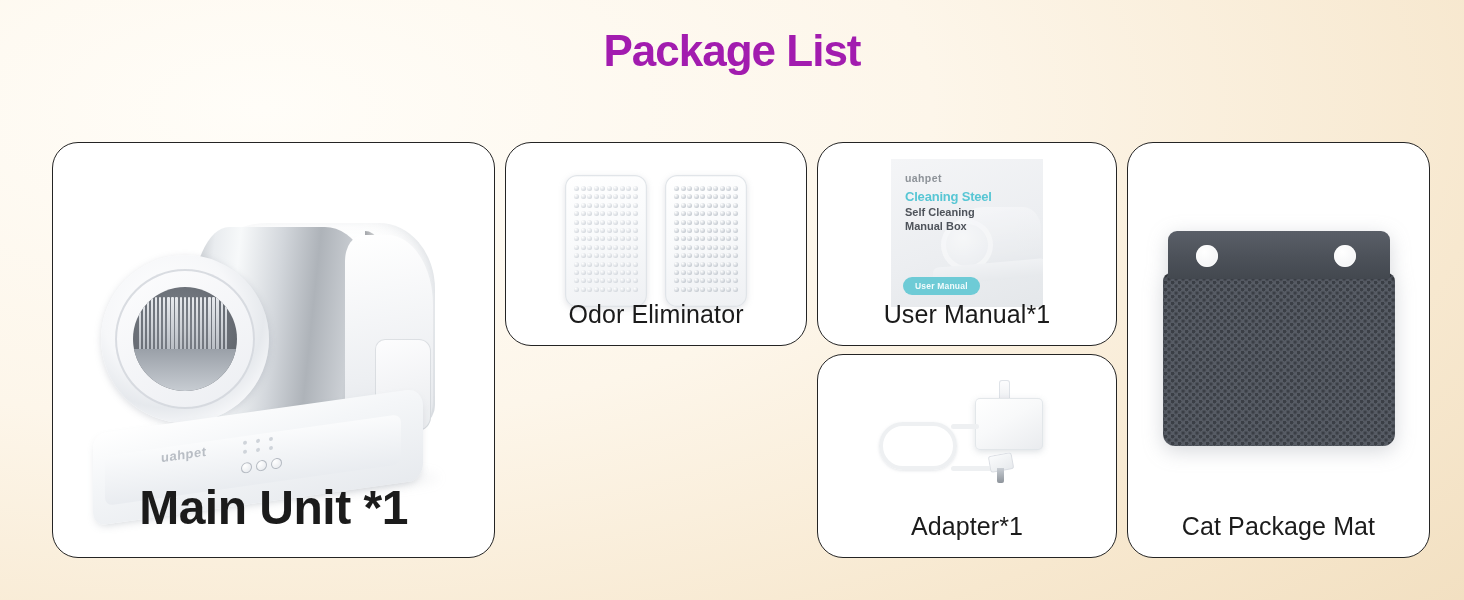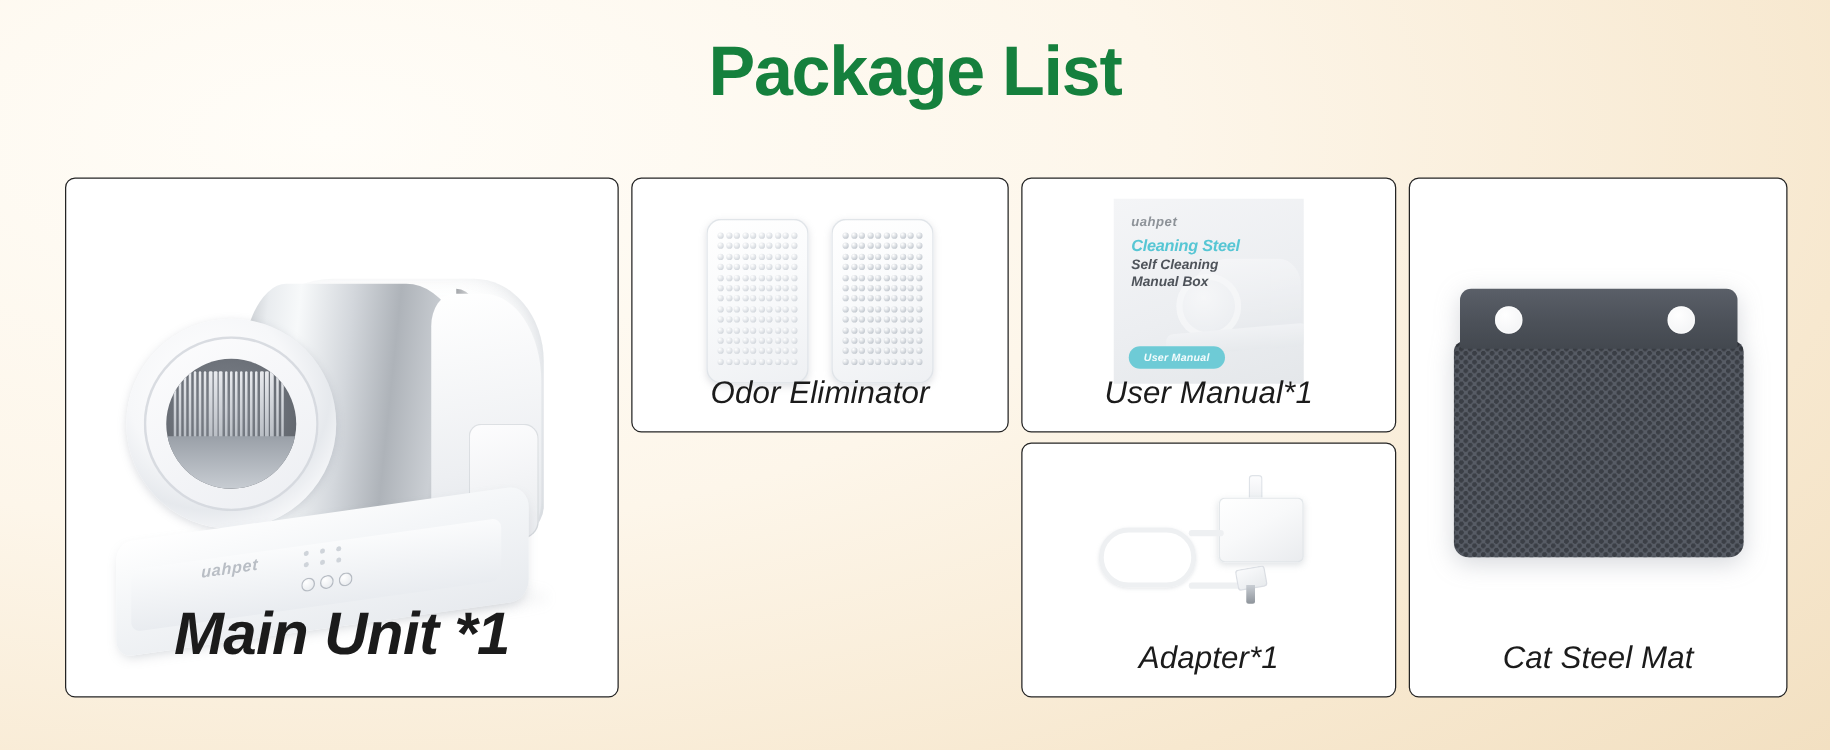--- a/index.html
+++ b/index.html
@@ -7,39 +7,39 @@
   body {
     font-family:"Liberation Sans", sans-serif;
     background:
       radial-gradient(120% 140% at 18% 18%, #FFFDF8 0%, #FDF6EA 38%, #F7E8CF 70%, #F0DCBB 100%);
     overflow:hidden;
     position:relative;
   }
   #page-title {
     position:absolute; top:28px; left:0; width:100%;
     text-align:center;
-    font-size:56px; font-weight:700; letter-spacing:-1px;
-    color:#15803d; line-height:1.05;
+    font-size:44px; font-weight:700; letter-spacing:-1px;
+    color:#a21caf; line-height:1.05;
   }
   #grid {
     position:absolute; left:52px; top:142px;
     width:1362px; height:416px;
     display:grid;
     grid-template-columns: 443px 302px 300px 303px;
     grid-template-rows: 1fr 1fr;
     gap:8px 10px;
   }
   .card {
     background:#fff;
     border:1.6px solid #242424;
-    border-radius:8px;
+    border-radius:26px;
     position:relative;
     overflow:hidden;
     display:flex; flex-direction:column;
-    align-items:center; justify-content:flex-end;font-style:italic;
+    align-items:center; justify-content:flex-end;
   }
   .c-main  { grid-column:1; grid-row:1 / span 2; }
   .c-odor  { grid-column:2; grid-row:1; }
   .c-man   { grid-column:3; grid-row:1; }
   .c-mat   { grid-column:4; grid-row:1 / span 2; }
   .c-bag   { grid-column:2; grid-row:2; }
   .c-adapt { grid-column:3; grid-row:2; }
 
   .art { position:absolute; left:0; right:0; display:flex; align-items:center; justify-content:center; }
   .label { position:relative; z-index:3; text-align:center; color:#1b1b1b; }
@@ -652,21 +652,21 @@
   <div class="card c-mat">
     <div class="art mat-wrap">
       <div class="mat">
         <div class="mat-body"></div>
         <div class="mat-lip">
           <div class="mat-hole h1"></div>
           <div class="mat-hole h2"></div>
         </div>
       </div>
     </div>
-    <div class="label label-sm">Cat Steel Mat</div>
+    <div class="label label-sm">Cat Package Mat</div>
   </div>
 
 
   <div class="card c-adapt">
     <div class="art ad-wrap">
       <div class="ad">
         <div class="ad-prong"></div>
         <div class="ad-brick"></div>
         <div class="ad-loop"></div>
         <div class="ad-c1"></div>

